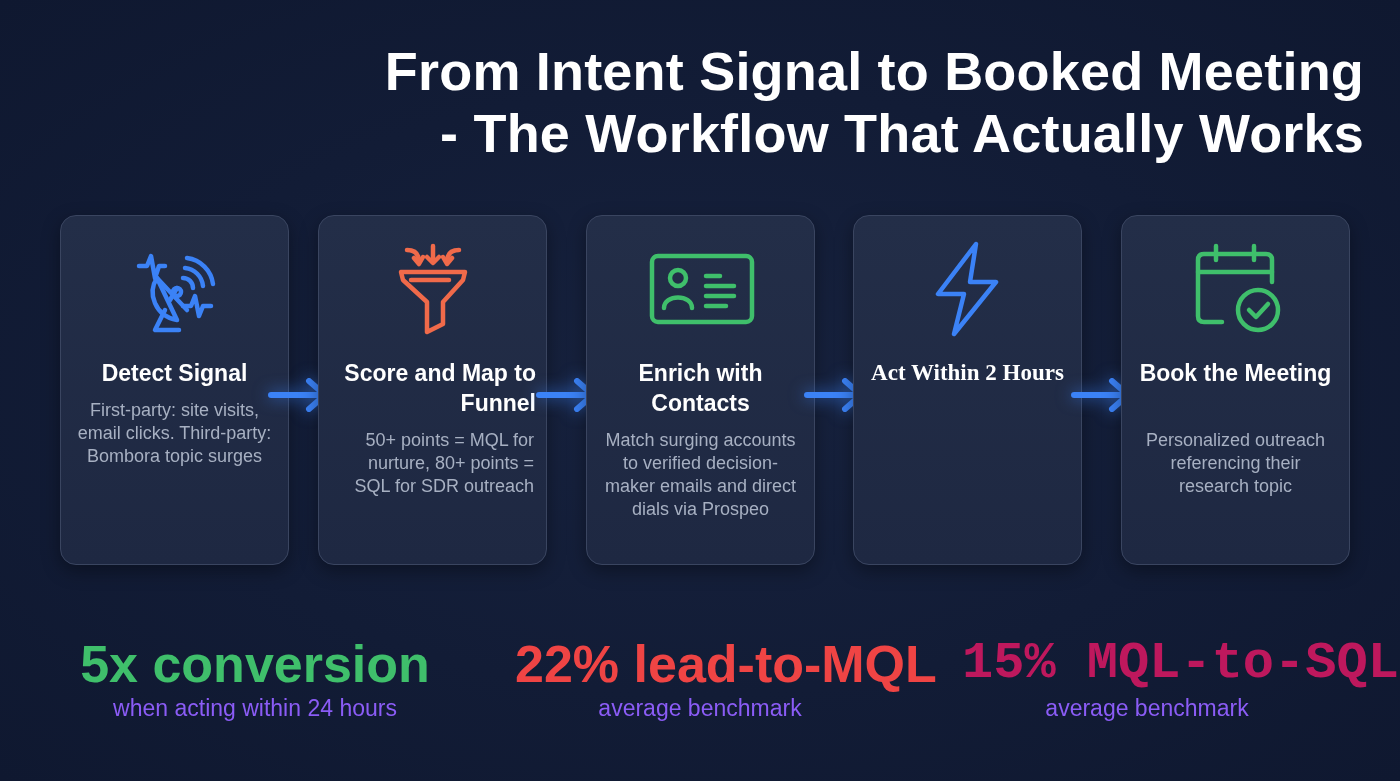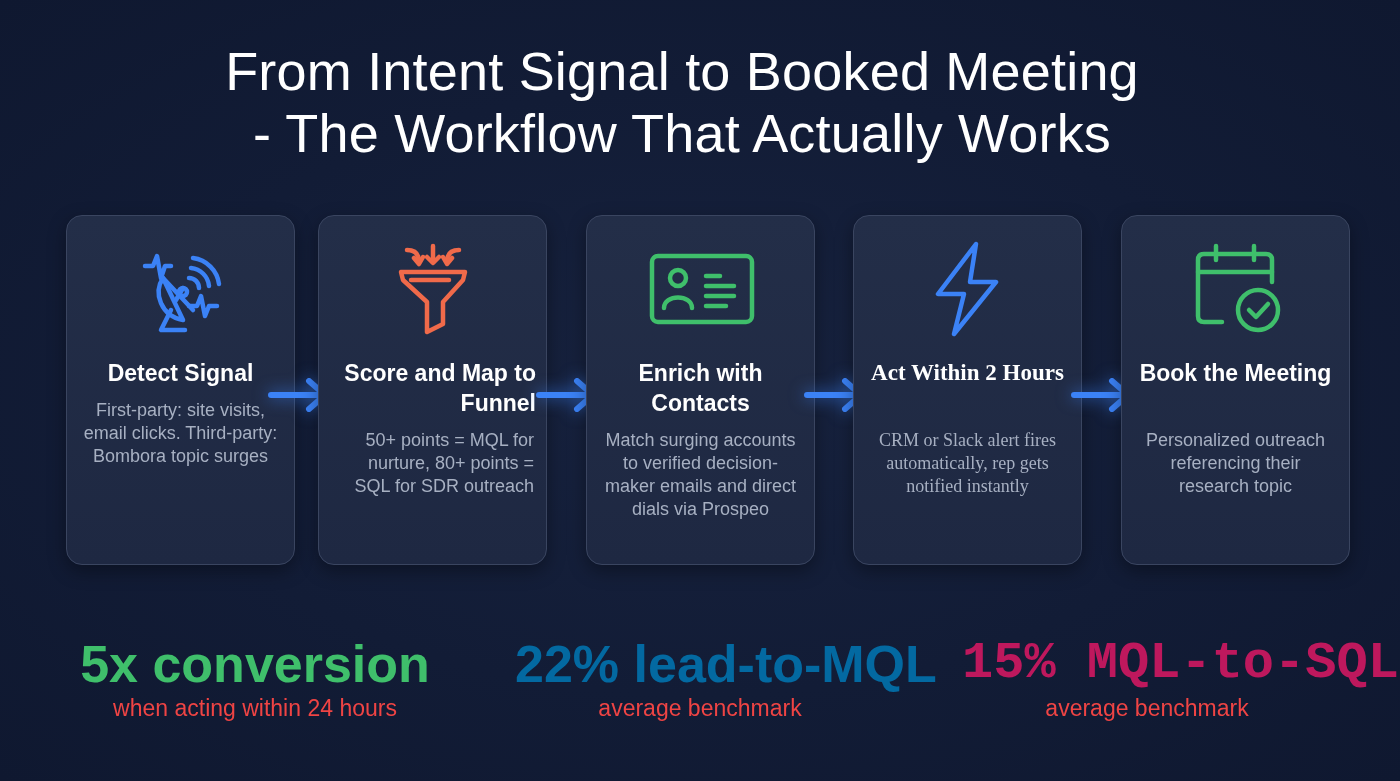--- a/index.html
+++ b/index.html
@@ -6,22 +6,22 @@
     html, body { width: 1400px; height: 781px; overflow: hidden; }
     body {
       background: radial-gradient(ellipse at 50% 50%, #17223e 0%, #121c36 55%, #0f1830 100%);
       font-family: "Liberation Sans", "DejaVu Sans", sans-serif;
       color: #ffffff;
       position: relative;
     }
     .title {
       position: absolute;
       top: 40px; left: 0; width: 1364px;
-      text-align: center;
-      font-weight: 400;
+      text-align: right;
+      font-weight: 700;
       font-size: 54px;
       line-height: 62px;
       letter-spacing: 0.2px;
       color: #ffffff;
     }
     .steps {
       position: absolute;
       top: 215px; left: 50px;
       width: 1300px; height: 350px;
     }
@@ -72,35 +72,35 @@
     .stat .value {
       font-weight: 700;
       font-size: 52px;
       line-height: 48px;
       white-space: nowrap;
     }
     .stat .caption {
       margin-top: 6px;
       font-size: 23px;
       line-height: 28px;
-      color: #ef4444;
+      color: #8b5cf6;
       white-space: nowrap;
     }
   </style>
 </head>
 <body>
 
 <h1 class="title">
   <span style="display:block">From Intent Signal to Booked Meeting</span>
   <span style="display:block">- The Workflow That Actually Works</span>
 </h1>
 
 <div class="steps">
 
-  <div class="card" style="left:16px;padding-left:31px;">
+  <div class="card" style="left:10px;padding-left:31px;">
     <div class="icon">
       <svg viewBox="0 0 100 100" fill="none" stroke="#3b82f6" stroke-width="4.5" stroke-linecap="round" stroke-linejoin="round">
 
         <path d="M32 40 C 22 55, 30 78, 52 82 L 32 40 Z"></path>
         <path d="M32 40 L 62 72"></path>
         <path d="M40 72 L 30 92 L 54 92"></path>
         <circle cx="52" cy="54" r="4"></circle>
         <path d="M52 50 L 45 62"></path>
 
         <path d="M58 40 A 10 10 0 0 1 68 50"></path>
@@ -169,21 +169,20 @@
     </svg>
   </div>
 
   <div class="card" style="left:803px;font-family:Liberation Serif, serif;">
     <div class="icon">
       <svg viewBox="0 0 100 100" fill="none" stroke="#3b82f6" stroke-width="4.5" stroke-linecap="round" stroke-linejoin="round">
         <path d="M58 6 L 20 56 L 46 56 L 36 96 L 78 44 L 52 44 Z"></path>
       </svg>
     </div>
     <div class="step-title">Act Within 2 Hours</div>
-    <div class="step-desc" style="top:213px;">CRM or Slack alert fires automatically, rep gets notified instantly</div>
   </div>
 
   <div class="arrow" style="left:1018px;">
     <svg viewBox="0 0 70 44" fill="none" stroke="#3b82f6" stroke-width="6" stroke-linecap="round" stroke-linejoin="round">
       <path d="M6 22 L 58 22"></path>
         <path d="M44 8 L 60 22 L 44 36"></path>
     </svg>
   </div>
 
   <div class="card" style="left:1071px;">
@@ -200,19 +199,19 @@
     <div class="step-title">Book the Meeting</div>
     <div class="step-desc" style="top:213px;">Personalized outreach referencing their research topic</div>
   </div>
 </div>
 
 <div class="stat" style="left:70px; width:370px;">
   <div class="value" style="color:#3fbf6b;">5x conversion</div>
   <div class="caption">when acting within 24 hours</div>
 </div>
 <div class="stat" style="left:515px; width:370px;">
-  <div class="value" style="color:#0369a1;">22% lead-to-MQL</div>
+  <div class="value" style="color:#ef4444;">22% lead-to-MQL</div>
   <div class="caption">average benchmark</div>
 </div>
 <div class="stat" style="left:962px; width:370px;">
   <div class="value" style="color:#be185d;font-family:Liberation Mono, monospace;">15% MQL-to-SQL</div>
   <div class="caption">average benchmark</div>
 </div>
 
 </body></html>

